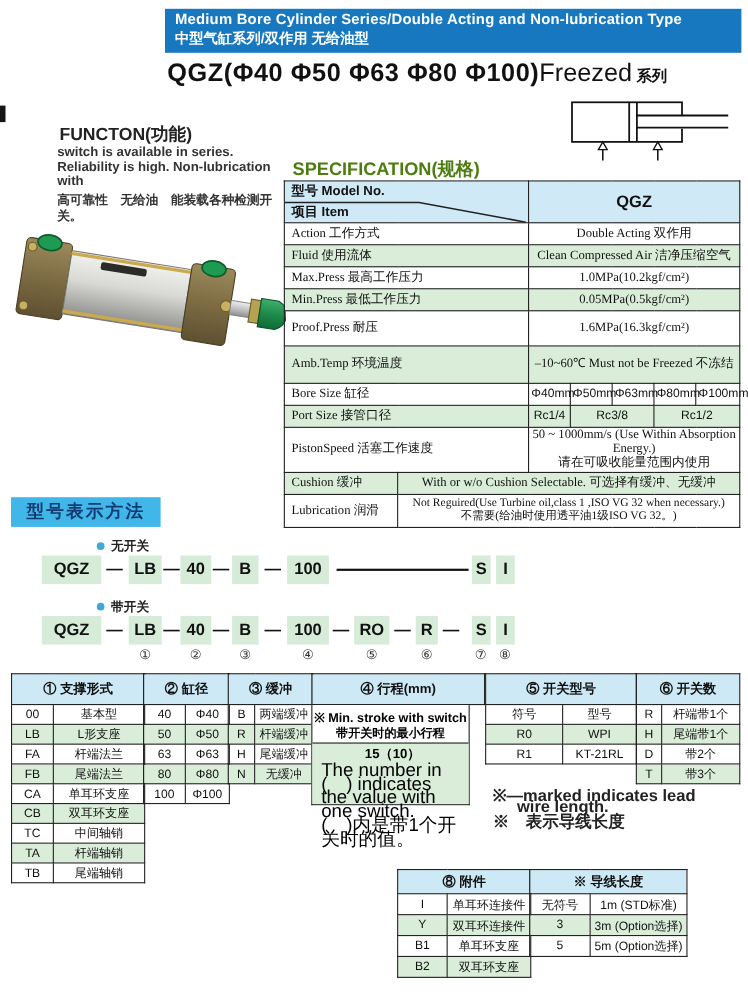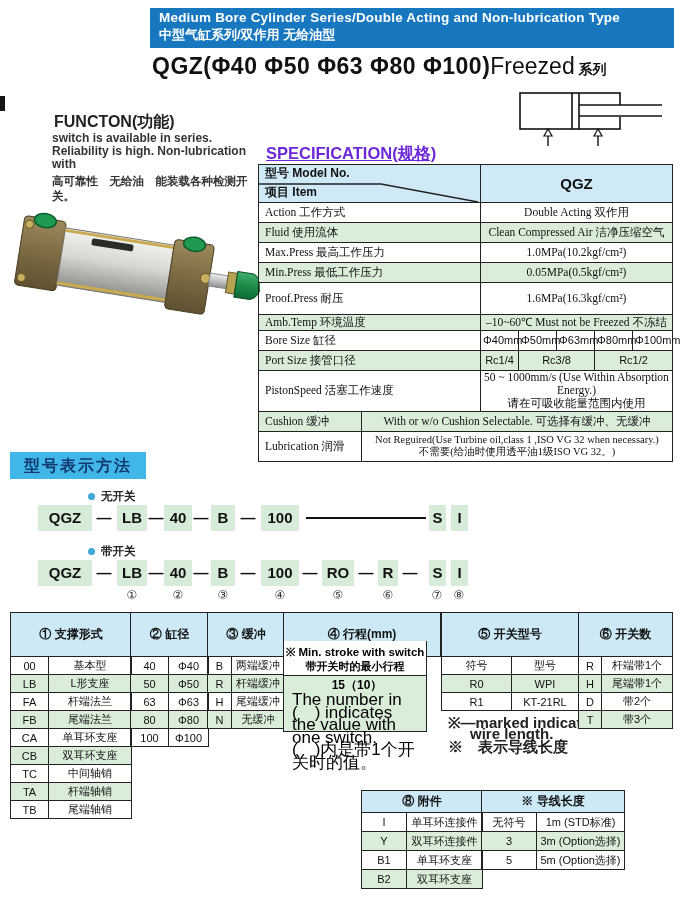--- a/index.html
+++ b/index.html
@@ -19,21 +19,21 @@
 
   .corner-mark { left:0; top:96px; width:5px; height:15px; background:#151515; }
 
   
   .func-head { left:54px; top:112px; font-size:16px; font-weight:bold; color:#222; }
   .func-body { left:52px; top:132px; width:215px; color:#333; }
   .func-body .en { font-size:12px; font-weight:bold; line-height:13px; }
   .func-body .zh { font-size:11.5px; font-weight:bold; margin-top:3px; }
 
   
-  .spec-head { left:266px; top:143px; font-size:16.5px; font-weight:bold; color:#6d28d9;text-decoration:underline; }
+  .spec-head { left:266px; top:143px; font-size:16.5px; font-weight:bold; color:#4d7c0f; }
   table.spec { left:258px; top:164px; width:414px; border-collapse:collapse; table-layout:fixed;
                font-family:"Liberation Serif", serif; font-size:11.5px; color:#111; }
   table.spec td { border:1px solid #222; text-align:center; padding:0 2px; line-height:1.15; }
   table.spec td.lbl { text-align:left; padding-left:6px; }
   table.spec tr.g td { background:#d9edd9; }
   .hdrblue { background:#cfe9f6; }
   .diagcell { position:relative; height:38px; }
   .diagcell .m { position:absolute; top:2px; left:6px; font-family:"Liberation Sans",sans-serif; font-weight:bold; font-size:12px; }
   .diagcell .i { position:absolute; bottom:2px; left:6px; font-family:"Liberation Sans",sans-serif; font-weight:bold; font-size:12px; }
   .diagcell svg { position:absolute; left:0; top:0; }
@@ -47,21 +47,21 @@
   .bullet { width:7px; height:7px; border-radius:50%; background:#3fa8d8; }
   .bullet-lbl { font-size:11.5px; font-weight:bold; color:#222; }
   .codebox { background:#d6ecd8; color:#111; font-weight:bold; font-size:15px; text-align:center; height:26px; line-height:26px; }
   .codedash { color:#111; font-weight:bold; font-size:15px; text-align:center; height:26px; line-height:26px; }
   .coderule { height:2px; background:#111; }
   .circ { font-size:12px; color:#333; text-align:center; width:18px; }
 
   
   table.bt { border-collapse:collapse; table-layout:fixed; font-size:11px; color:#111; }
   table.bt td, table.bt th { border:1px solid #222; text-align:center; padding:0; overflow:hidden; white-space:nowrap; }
-  table.bt th { background:#cde9f6; font-size:12px; font-weight:bold; height:44px; }
+  table.bt th { background:#cde9f6; font-size:12px; font-weight:bold; height:28px; }
   table.bt td { height:18px; }
   table.bt tr.g td { background:#d9edd9; }
   table.bt2 td { height:19px; }
   table.bt2 th { height:22px; }
 
   .strokebody { border:1px solid #222; border-top:none; background:#fff; }
   .stroke-white { height:34px; text-align:center; padding-top:3px; }
   .stroke-white .en { font-size:11.5px; font-weight:bold; }
   .stroke-white .zh { font-size:11px; font-weight:bold; }
   .stroke-green { height:56px; background:#d9edd9; border-top:1px solid #222; padding:1px 4px 0 8px; }
@@ -188,21 +188,21 @@
       <td colspan="5">1.0MPa(10.2kgf/cm²)</td>
     </tr>
     <tr class="g" style="height:20px">
       <td colspan="2" class="lbl">Min.Press 最低工作压力</td>
       <td colspan="5">0.05MPa(0.5kgf/cm²)</td>
     </tr>
     <tr style="height:32px">
       <td colspan="2" class="lbl">Proof.Press 耐压</td>
       <td colspan="5">1.6MPa(16.3kgf/cm²)</td>
     </tr>
-    <tr class="g" style="height:16px">
+    <tr class="g" style="height:34px">
       <td colspan="2" class="lbl">Amb.Temp 环境温度</td>
       <td colspan="5">–10~60℃  Must not be Freezed  不冻结</td>
     </tr>
     <tr style="height:20px">
       <td colspan="2" class="lbl">Bore Size 缸径</td>
       <td class="borefont">Φ40mm</td>
       <td class="borefont">Φ50mm</td>
       <td class="borefont">Φ63mm</td>
       <td class="borefont">Φ80mm</td>
       <td class="borefont">Φ100mm</td>

